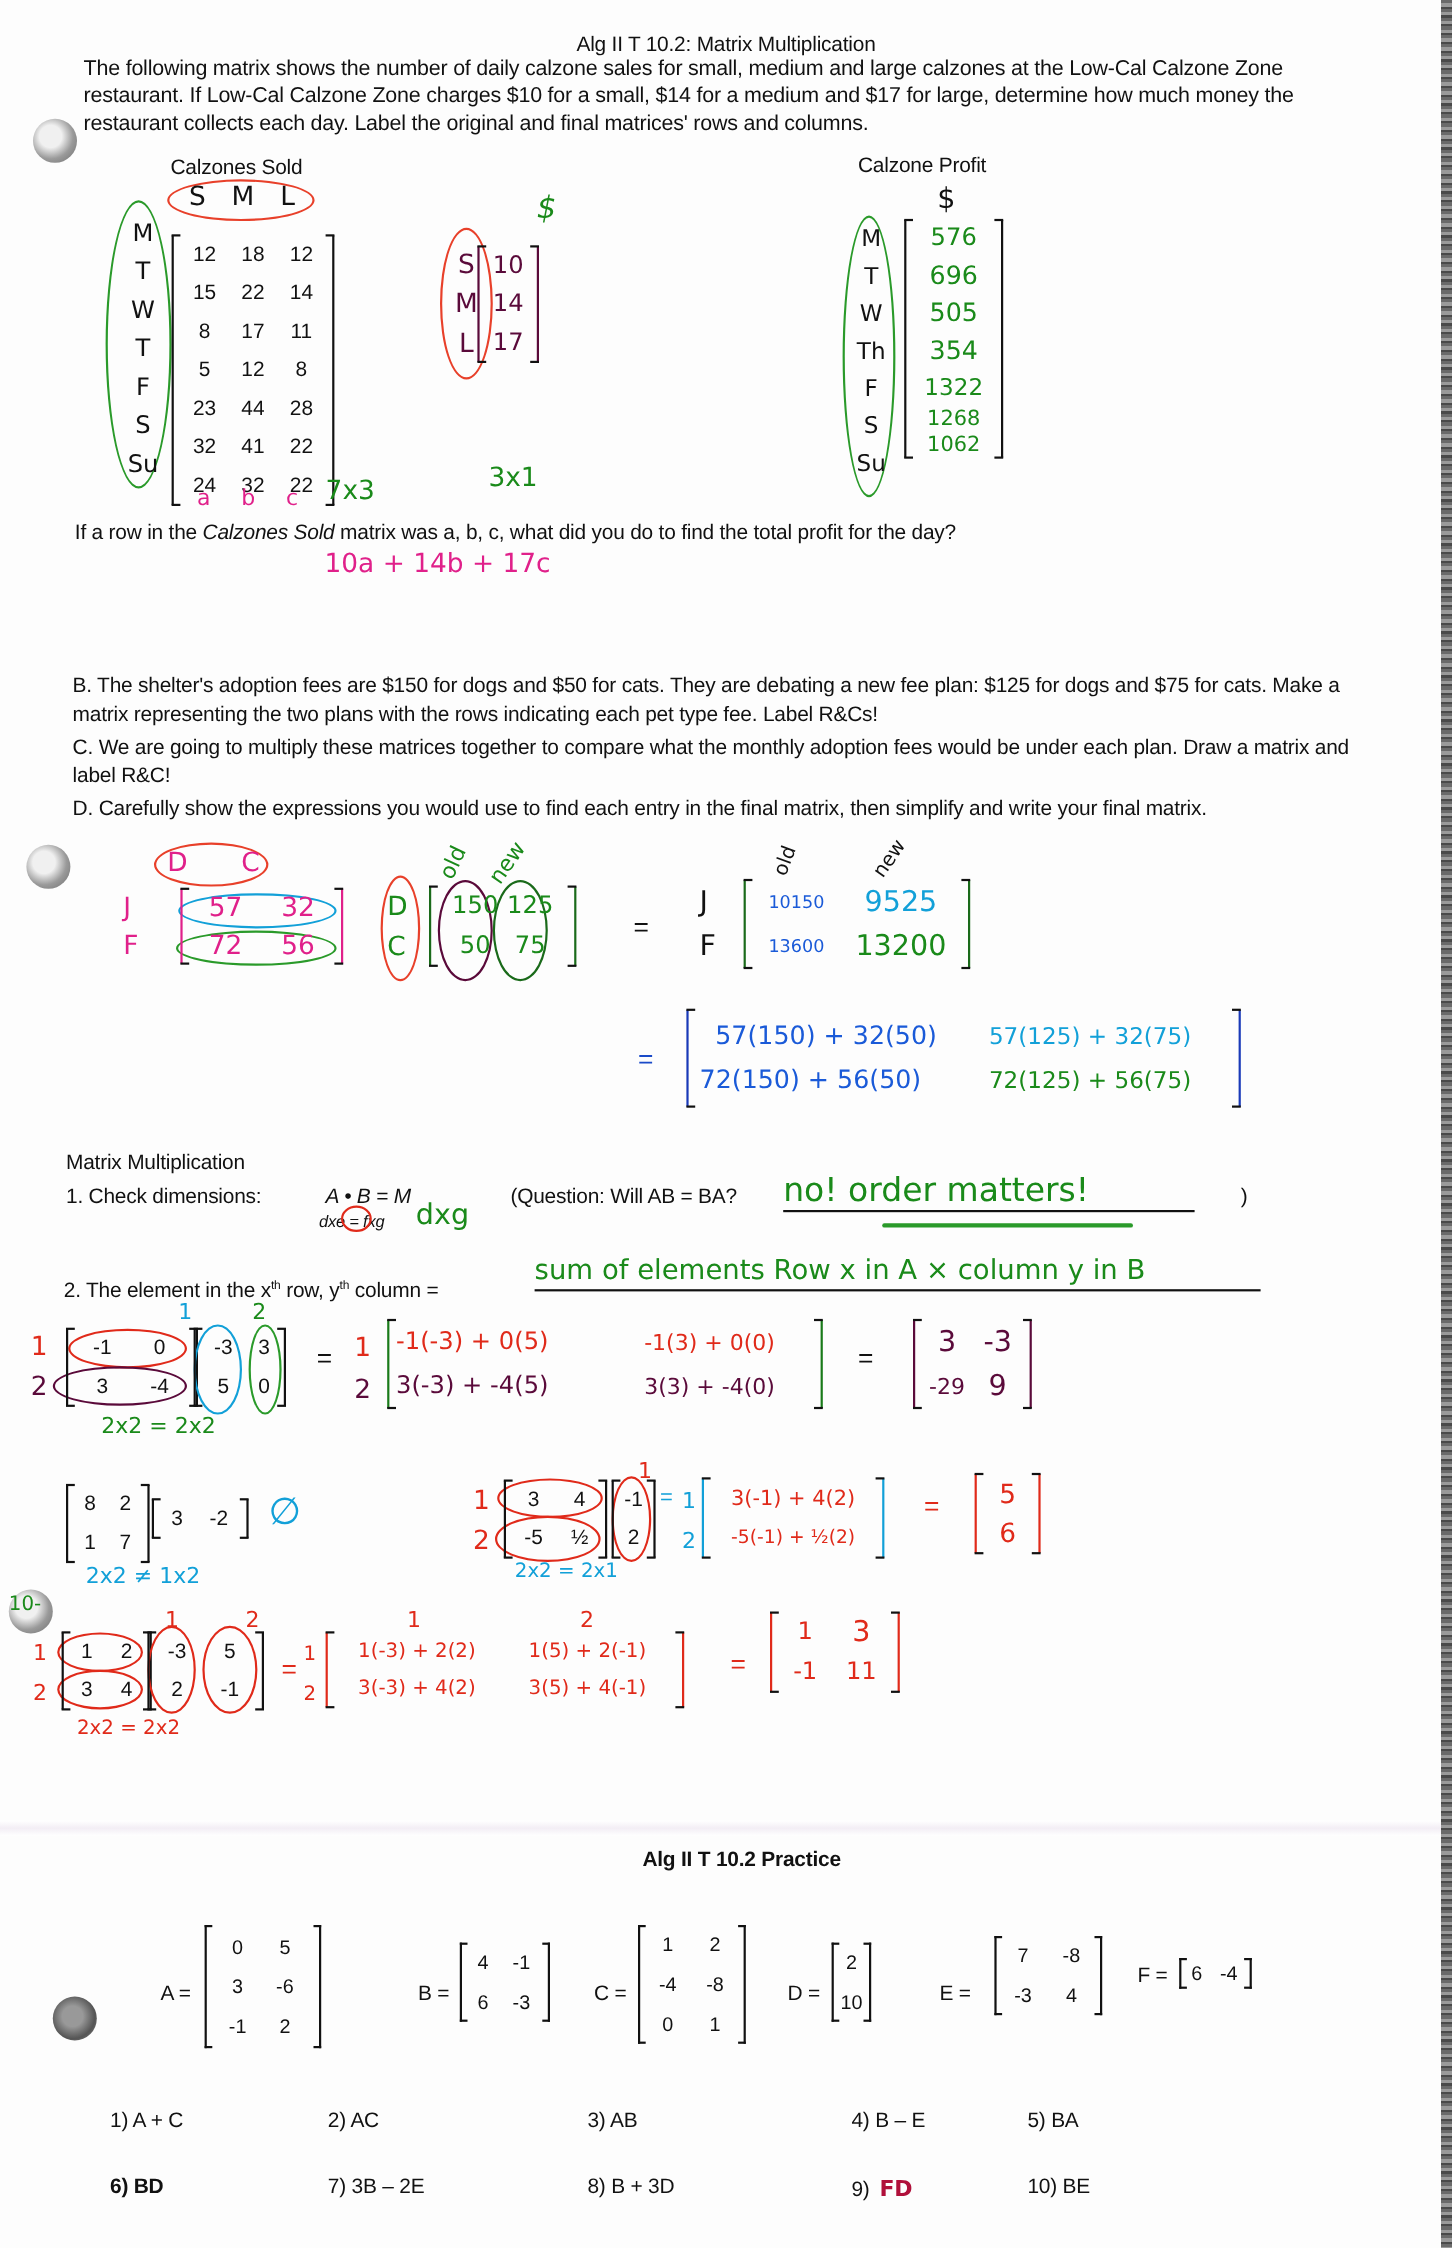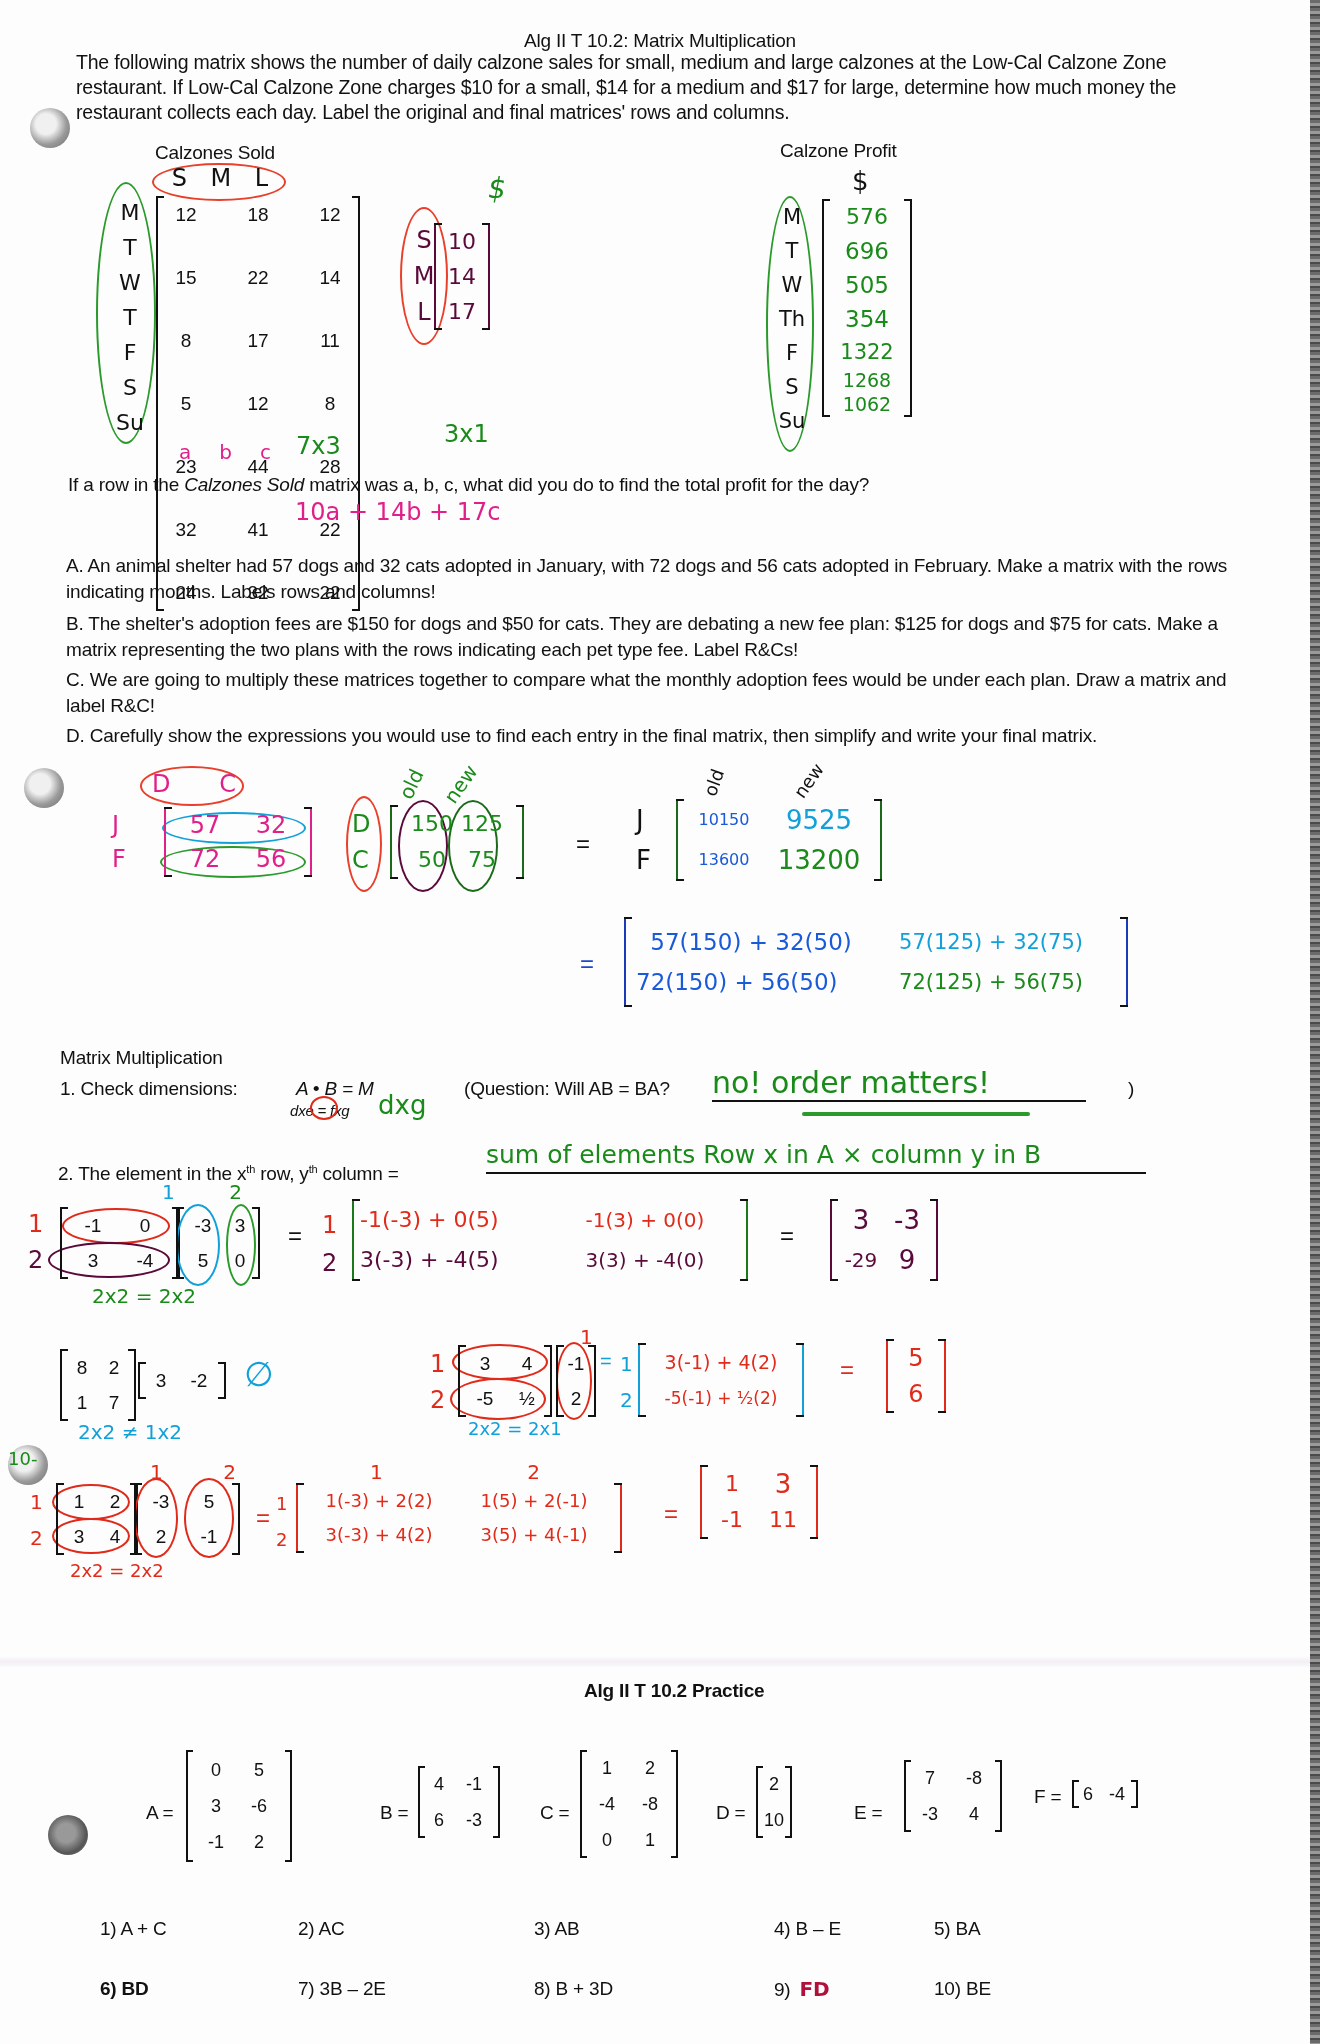--- a/index.html
+++ b/index.html
@@ -63,21 +63,21 @@
   <div class="abs hand" style="left:110px;top:195px;width:40px;font-size:22px;line-height:35px;text-align:center;">
     <div>M</div>
     <div>T</div>
     <div>W</div>
     <div>T</div>
     <div>F</div>
     <div>S</div>
     <div>Su</div>
   </div>
 
-  <div class="matrix" style="left:156px;top:197px;grid-template-columns:44px 44px 44px;gap:28px;">
+  <div class="matrix" style="left:156px;top:214px;grid-template-columns:44px 44px 44px;">
     <span class="cell">12</span>
       <span class="cell">18</span>
       <span class="cell">12</span>
     <span class="cell">15</span>
       <span class="cell">22</span>
       <span class="cell">14</span>
     <span class="cell">8</span>
       <span class="cell">17</span>
       <span class="cell">11</span>
     <span class="cell">5</span>
@@ -134,21 +134,20 @@
     <span class="cell hand" style="font-size:21px;line-height:32px;">1322</span>
     <span class="cell hand" style="font-size:19px;line-height:24px;">1268</span>
     <span class="cell hand" style="font-size:19px;line-height:24px;">1062</span>
   </div>
 
   <div class="abs print" style="left:68px;top:472px;">
     <span>If a row in the </span><em>Calzones Sold</em><span> matrix was a, b, c, what did you do to find the total profit for the day?</span>
   </div>
   <div class="abs hand pink" style="left:295px;top:498px;font-size:24px;">10a + 14b + 17c</div>
 
-  <div class="abs print" style="left:66px;top:553px;width:1170px;">A. An animal shelter had 57 dogs and 32 cats adopted in January, with 72 dogs and 56 cats adopted in February. Make a matrix with the rows indicating months. Labels rows and columns!</div>
   <div class="abs print" style="left:66px;top:611px;width:1170px;">B. The shelter's adoption fees are $150 for dogs and $50 for cats. They are debating a new fee plan: $125 for dogs and $75 for cats. Make a matrix representing the two plans with the rows indicating each pet type fee. Label R&amp;Cs!</div>
   <div class="abs print" style="left:66px;top:667px;width:1170px;">C. We are going to multiply these matrices together to compare what the monthly adoption fees would be under each plan. Draw a matrix and label R&amp;C!</div>
   <div class="abs print" style="left:66px;top:723px;width:1170px;">D. Carefully show the expressions you would use to find each entry in the final matrix, then simplify and write your final matrix.</div>
 
   <div class="oval" style="left:140px;top:766px;width:104px;height:40px;border-color:#e8402a;"></div>
   <div class="abs hand pink row" style="left:152px;top:770px;width:84px;justify-content:space-between;font-size:24px;">
     <span>D</span>
     <span>C</span>
   </div>
   <div class="abs hand pink" style="left:112px;top:808px;font-size:24px;line-height:34px;">

